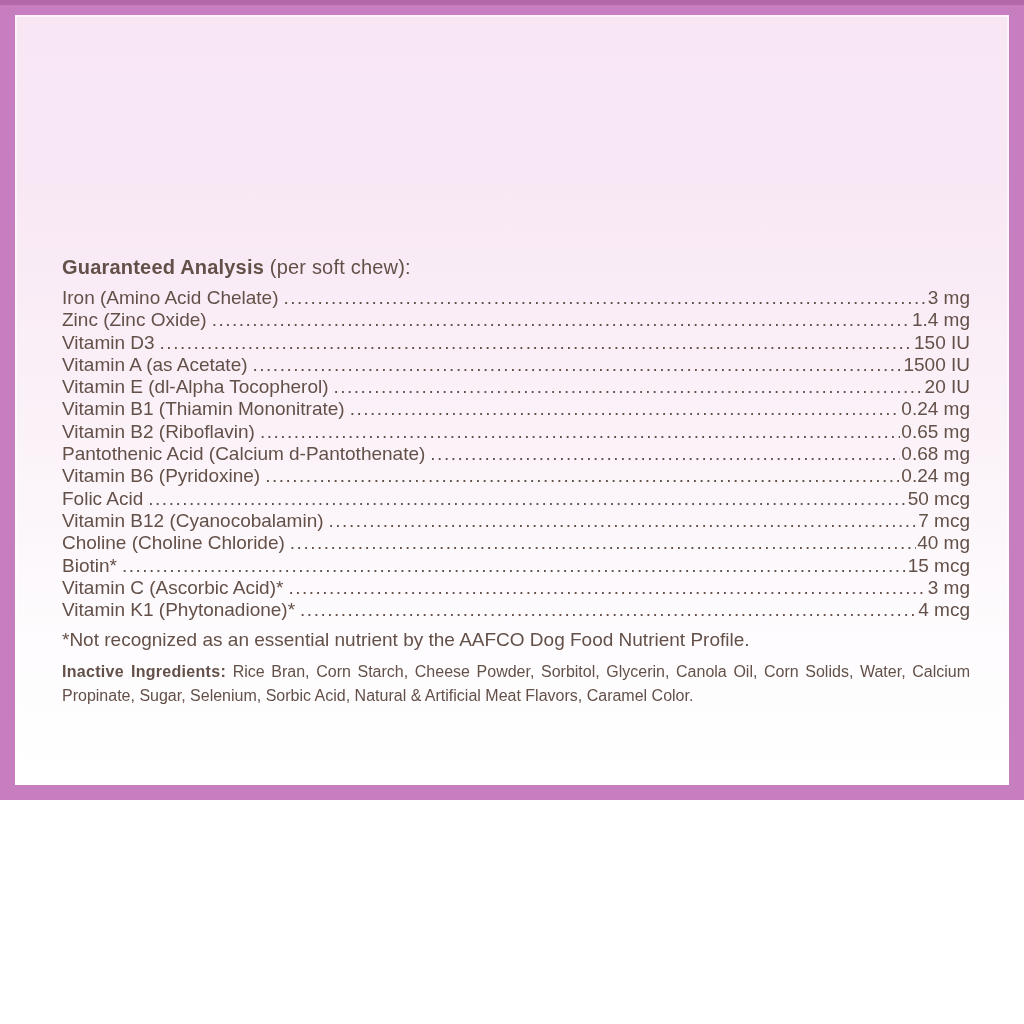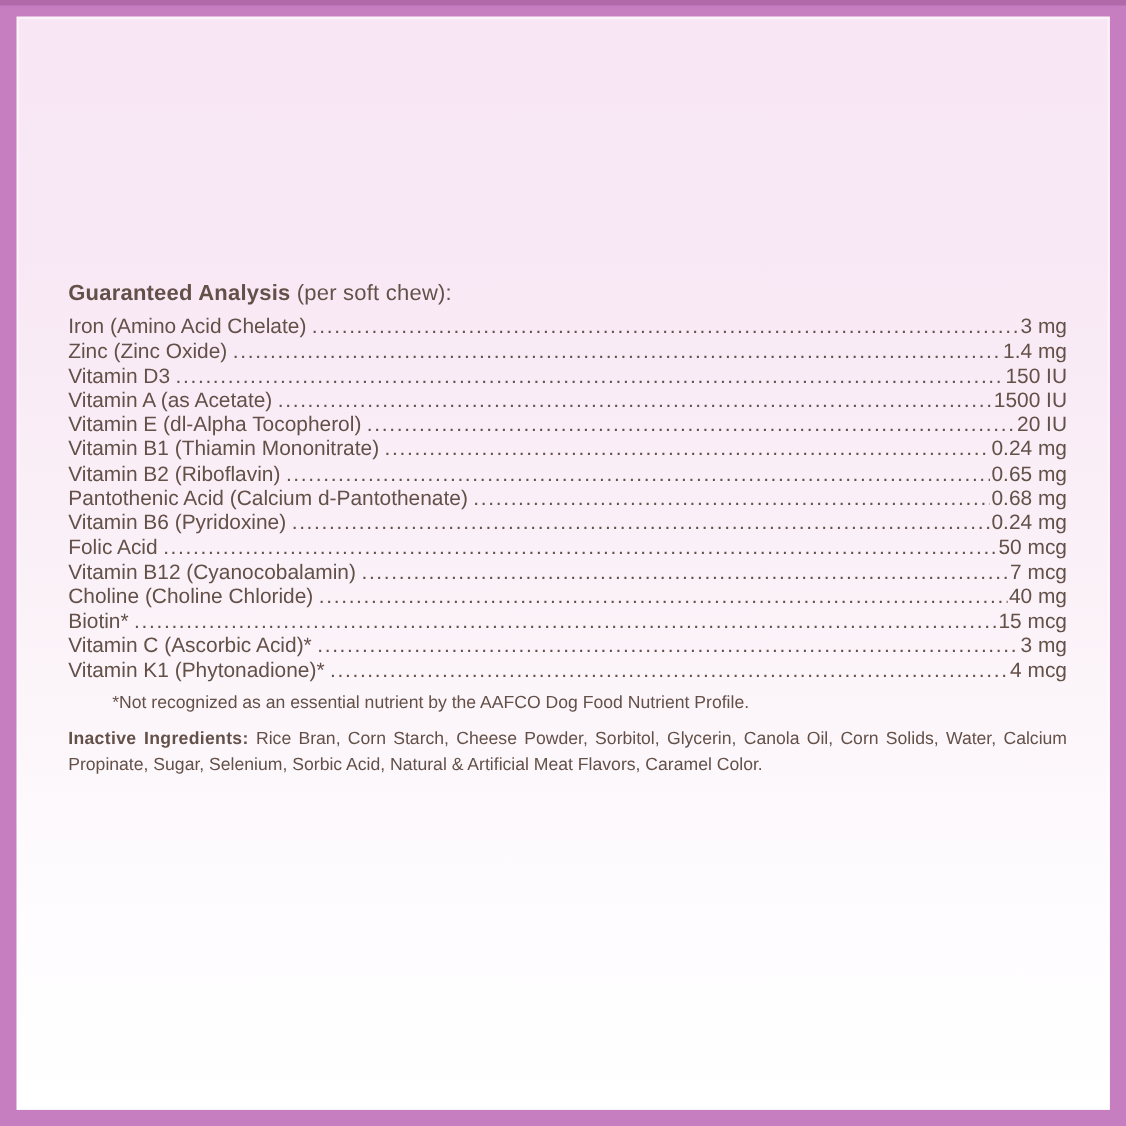--- a/index.html
+++ b/index.html
@@ -3,21 +3,21 @@
 <meta charset="utf-8">
 <style>
   html, body { margin: 0; padding: 0; }
   body {
     width: 1024px; height: 1024px;
     font-family: "Liberation Sans", sans-serif;
     overflow: hidden;
   }
   .frame {
     position: relative;
-    width: 1024px; height: 1024px;
+    width: 1024px; height: 800px;
     box-sizing: border-box;
     border: 15px solid #c77ec0;
     background: linear-gradient(180deg,
       #f8e6f4 0%, #f8e8f5 22%, #faeff7 45%,
       #fcf6fa 65%, #fefcfe 82%, #ffffff 100%);
     box-shadow: inset 0 0 0 2px rgba(255,255,255,0.55);
   }
   .frame::before {
     content: "";
     position: absolute;
@@ -51,24 +51,23 @@
     overflow: hidden;
     margin: 0 1px 0 5px;
     letter-spacing: 1.5px;
     font-size: 19px;
   }
   .dots::after {
     content: "..........................................................................................................................................................................................................................................";
   }
   .val { flex: 0 0 auto; }
   .footnote {
-    font-size: 16px;
+    font-size: 19px;
     line-height: 23px;
     margin-top: 7px;
-    margin-left: 40px;
   }
   .inactive {
     font-size: 16px;
     line-height: 23.5px;
     margin-top: 9px;
     text-align: justify;
   }
   .inactive .bold { font-weight: 700; letter-spacing: 0.3px; }
 </style>
 </head>

